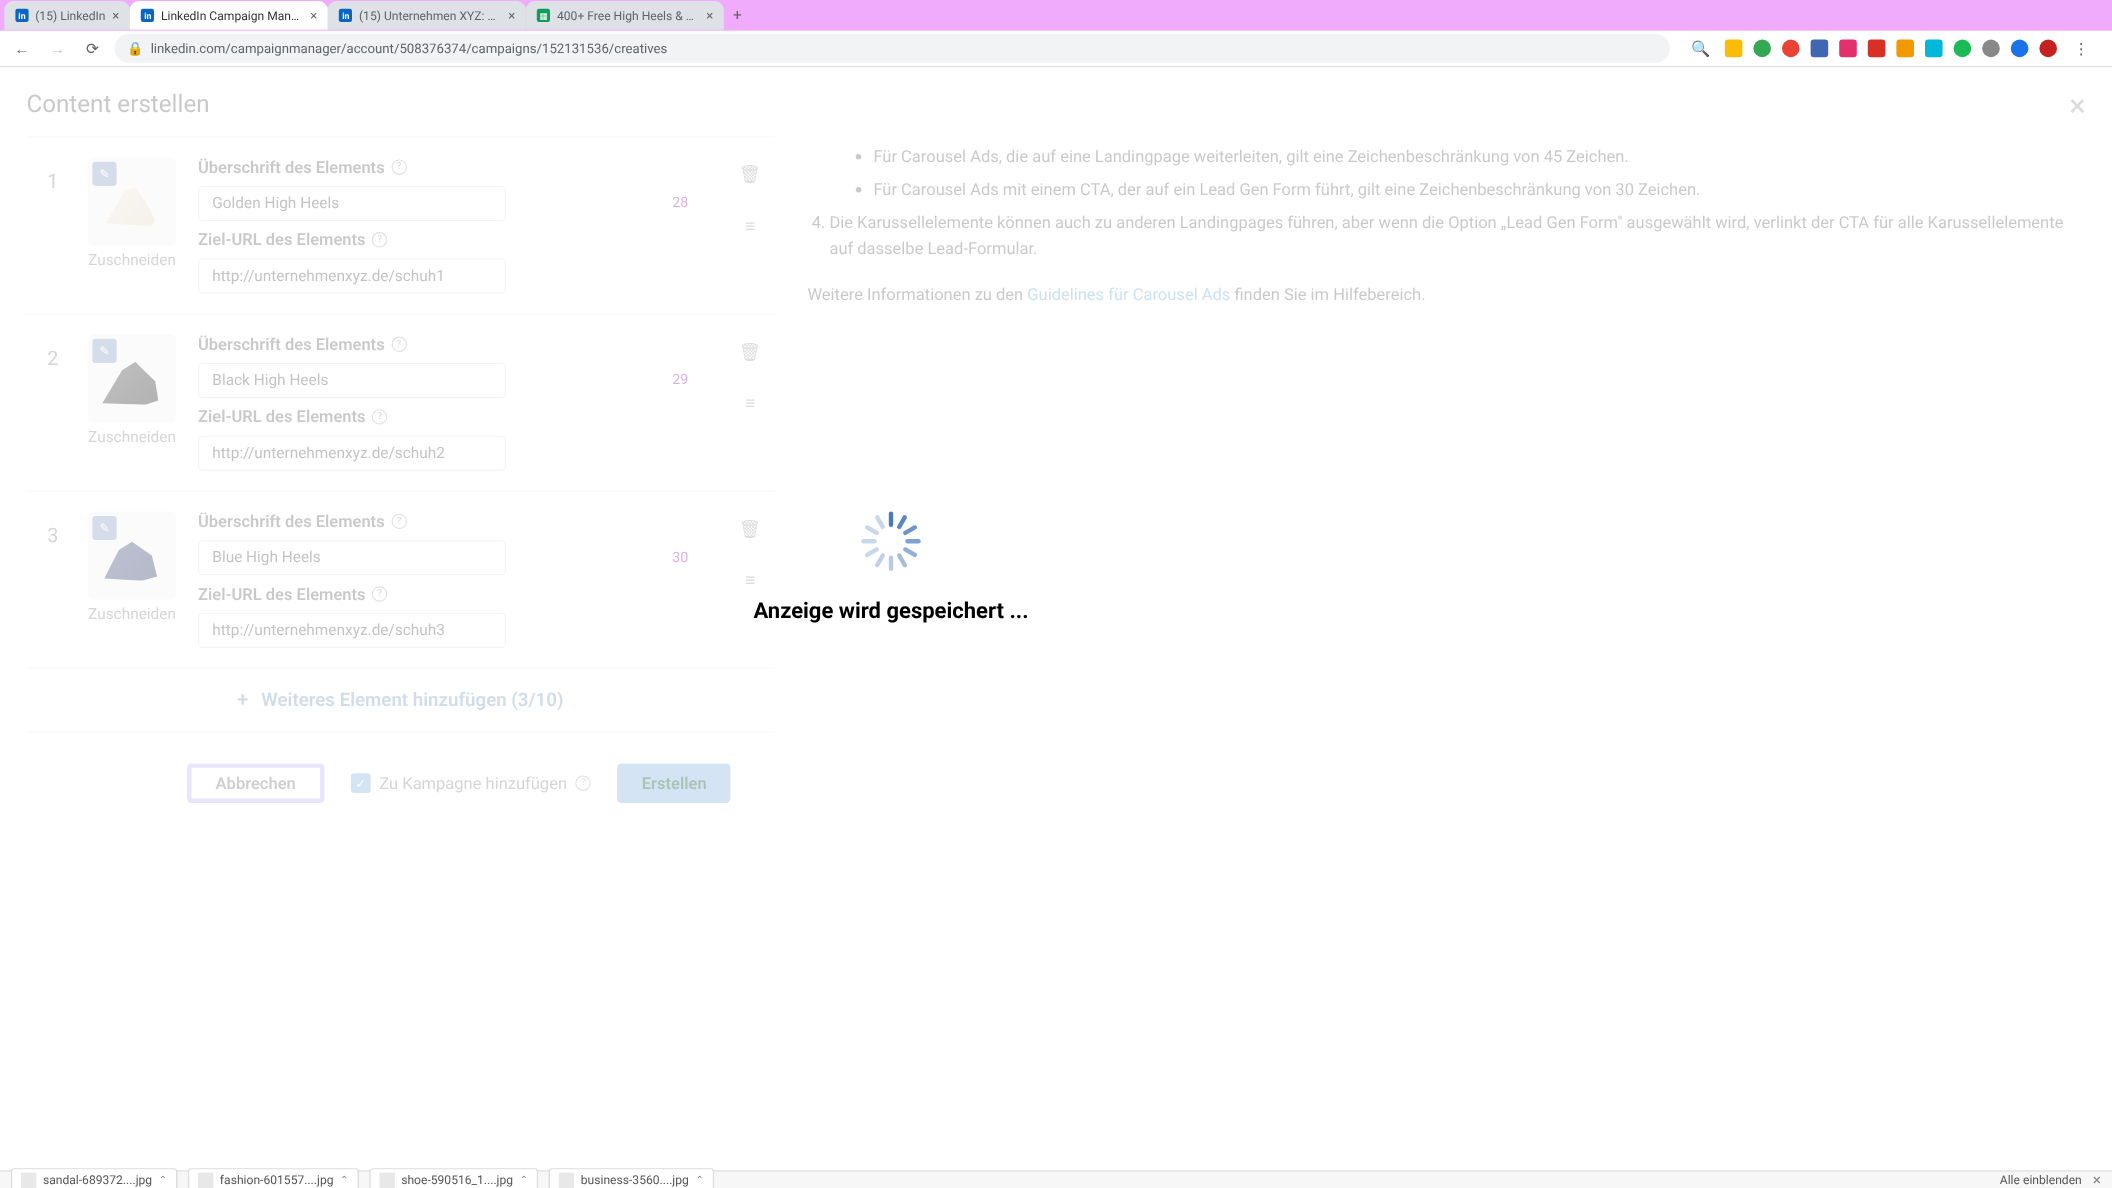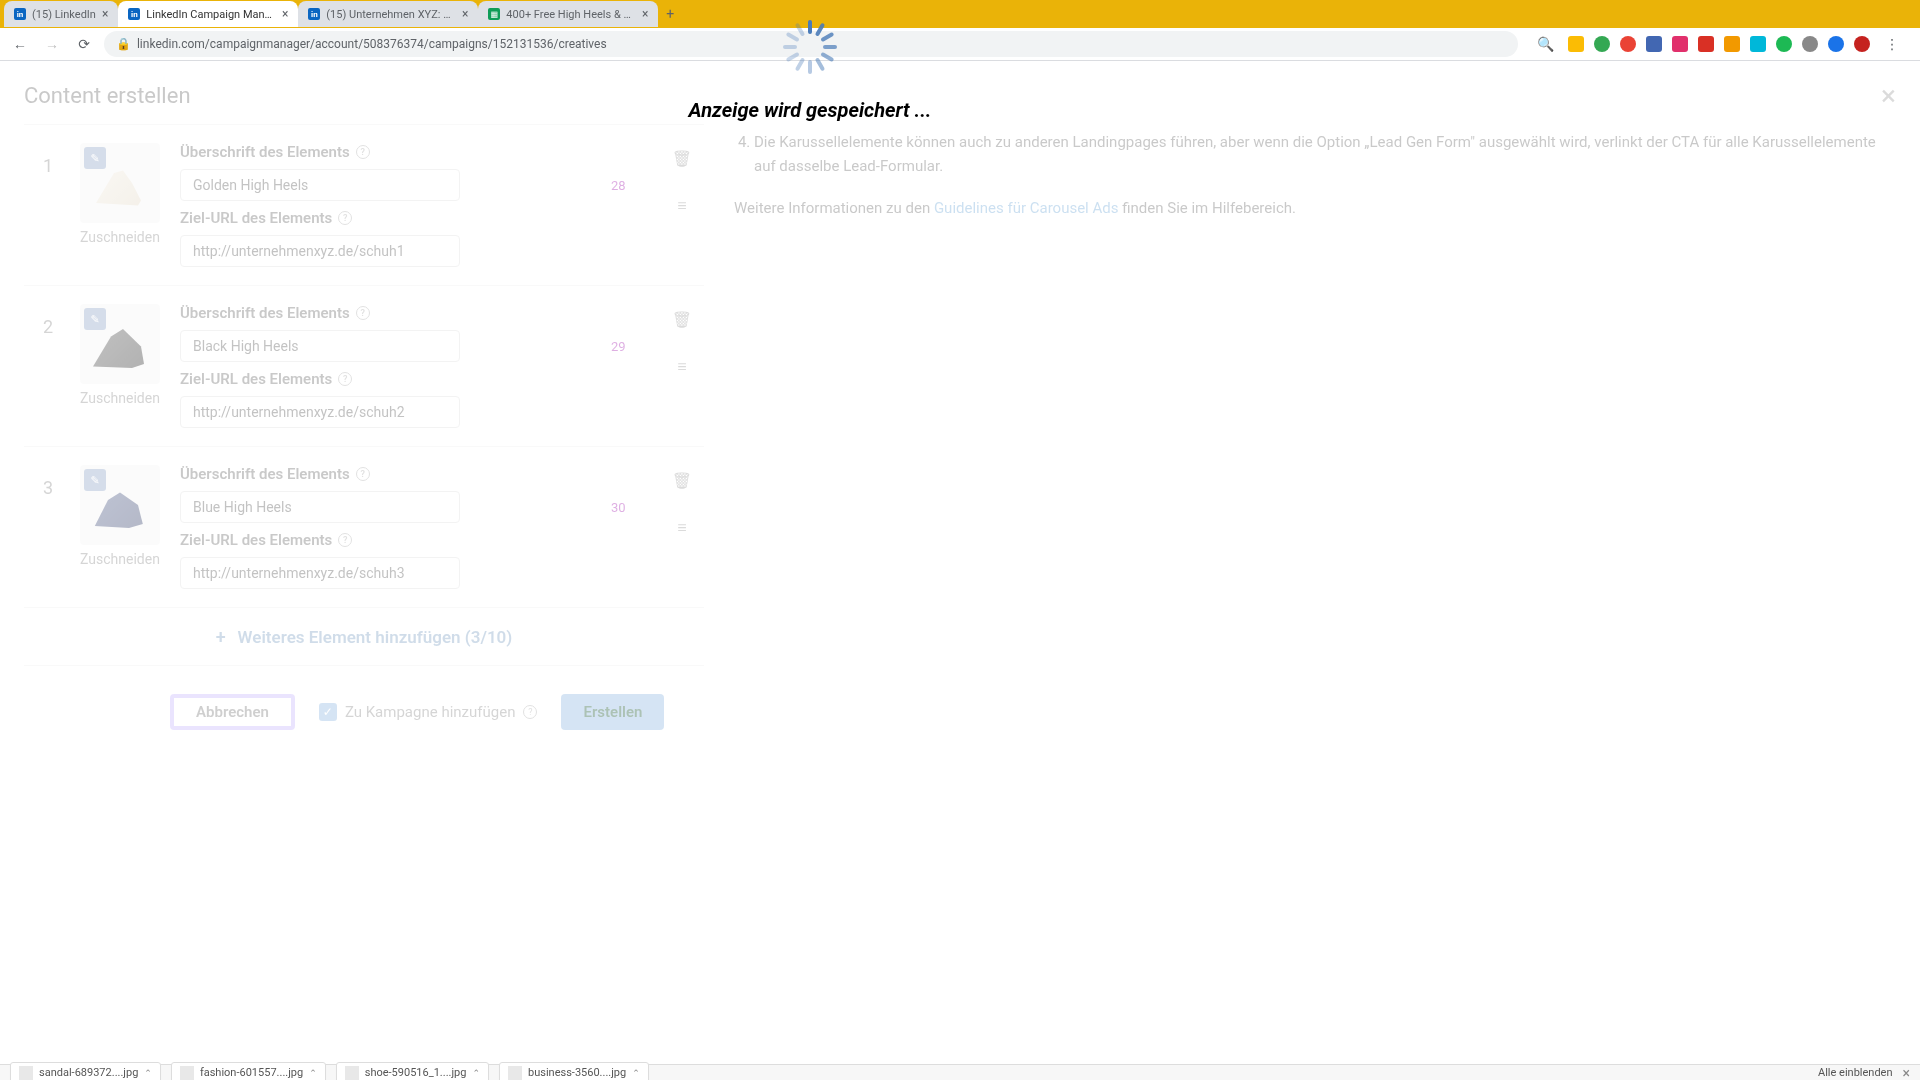--- a/index.html
+++ b/index.html
@@ -1,20 +1,20 @@
 <!DOCTYPE html>
 <html><head>
 <meta charset="utf-8">
 <style>
 * { margin: 0; padding: 0; box-sizing: border-box; font-family: -apple-system, BlinkMacSystemFont, "Segoe UI", Roboto, sans-serif; }
 body { background: #fff; font-size: 14px; color: #333; overflow: hidden; }
 
 
 .browser-chrome { background: #f1f3f4; border-bottom: 1px solid #dadce0; }
-.tabs-bar { display: flex; align-items: center; height: 28px; padding: 0 4px; background: #eab308; }
+.tabs-bar { display: flex; align-items: center; height: 28px; padding: 0 4px; background: #f0abfc; }
 .tab { display: flex; align-items: center; gap: 6px; padding: 0 10px; height: 26px; background: #dee1e6; border-radius: 8px 8px 0 0; font-size: 11px; color: #5f6368; max-width: 180px; cursor: pointer; }
 .tab.active { background: #fff; color: #333; }
 .tab-favicon { width: 12px; height: 12px; display: inline-flex; align-items: center; justify-content: center; font-size: 10px; }
 .tab-title { white-space: nowrap; overflow: hidden; text-overflow: ellipsis; flex: 1; }
 .tab-close { font-size: 12px; color: #5f6368; }
 .new-tab { padding: 0 8px; font-size: 14px; color: #5f6368; cursor: pointer; }
 .addr-bar { display: flex; align-items: center; height: 32px; padding: 0 8px; background: #fff; gap: 8px; }
 .nav-btn { width: 24px; height: 24px; display: flex; align-items: center; justify-content: center; color: #5f6368; cursor: pointer; font-size: 14px; border-radius: 50%; }
 .nav-btn.disabled { color: #c0c0c0; }
 .url-field { flex: 1; display: flex; align-items: center; background: #f1f3f4; border-radius: 14px; height: 26px; padding: 0 12px; font-size: 12px; color: #5f6368; gap: 6px; }
@@ -68,21 +68,21 @@
 
 
 .downloads-bar { position: fixed; bottom: 0; left: 0; right: 0; height: 16px; background: #f7f7f7; border-top: 1px solid #ddd; display: flex; align-items: center; padding: 4px 10px; gap: 10px; font-size: 11px; color: #555; }
 .dl-item { display: flex; align-items: center; gap: 6px; padding: 3px 8px; background: #fff; border: 1px solid #ddd; border-radius: 3px; box-shadow: 0 1px 1px rgba(0,0,0,0.05); }
 .dl-icon { width: 14px; height: 14px; background: #e8e8e8; display: inline-block; }
 .dl-chevron { color: #888; font-size: 9px; }
 .dl-spacer { flex: 1; }
 .dl-close { color: #888; font-size: 14px; cursor: pointer; }
 
 
-.loading-overlay { position: fixed; top: 60px; left: 0; right: 0; bottom: 28px; display: flex; flex-direction: column; align-items: center; justify-content: flex-start; pointer-events: none; font-style: italic; }
+.loading-overlay { position: fixed; top: 60px; left: 0; right: 0; bottom: 28px; display: flex; flex-direction: column; align-items: center; justify-content: center; pointer-events: none; }
 .loading-overlay .center-box { transform: translate(-150px, -40px); display: flex; flex-direction: column; align-items: center; gap: 24px; }
 .spinner { width: 54px; height: 54px; position: relative; }
 .spinner span { position: absolute; width: 4px; height: 14px; background: #4a7bb8; left: 50%; top: 0; margin-left: -2px; transform-origin: 2px 27px; border-radius: 2px; opacity: 0.3; }
 .spinner span:nth-child(1){transform:rotate(0deg);opacity:1}
 .spinner span:nth-child(2){transform:rotate(30deg);opacity:.9}
 .spinner span:nth-child(3){transform:rotate(60deg);opacity:.8}
 .spinner span:nth-child(4){transform:rotate(90deg);opacity:.7}
 .spinner span:nth-child(5){transform:rotate(120deg);opacity:.6}
 .spinner span:nth-child(6){transform:rotate(150deg);opacity:.5}
 .spinner span:nth-child(7){transform:rotate(180deg);opacity:.4}
@@ -257,20 +257,24 @@
         </div>
       </div>
 
       <div class="add-more">
         <span class="add-plus">+</span>
         <span>Weiteres Element hinzufügen (3/10)</span>
       </div>
     </div>
 
     <div class="right-col">
+      <ul>
+        <li>Für Carousel Ads, die auf eine Landingpage weiterleiten, gilt eine Zeichenbeschränkung von 45 Zeichen.</li>
+        <li>Für Carousel Ads mit einem CTA, der auf ein Lead Gen Form führt, gilt eine Zeichenbeschränkung von 30 Zeichen.</li>
+      </ul>
       <ol start="4">
         <li>Die Karussellelemente können auch zu anderen Landingpages führen, aber wenn die Option „Lead Gen Form" ausgewählt wird, verlinkt der CTA für alle Karussellelemente auf dasselbe Lead-Formular.</li>
       </ol>
       <div class="more-info-line">
         <span>Weitere Informationen zu den </span><span class="link-text">Guidelines für Carousel Ads</span><span> finden Sie im Hilfebereich.</span>
       </div>
     </div>
   </div>
 
   <div class="bottom-bar">

